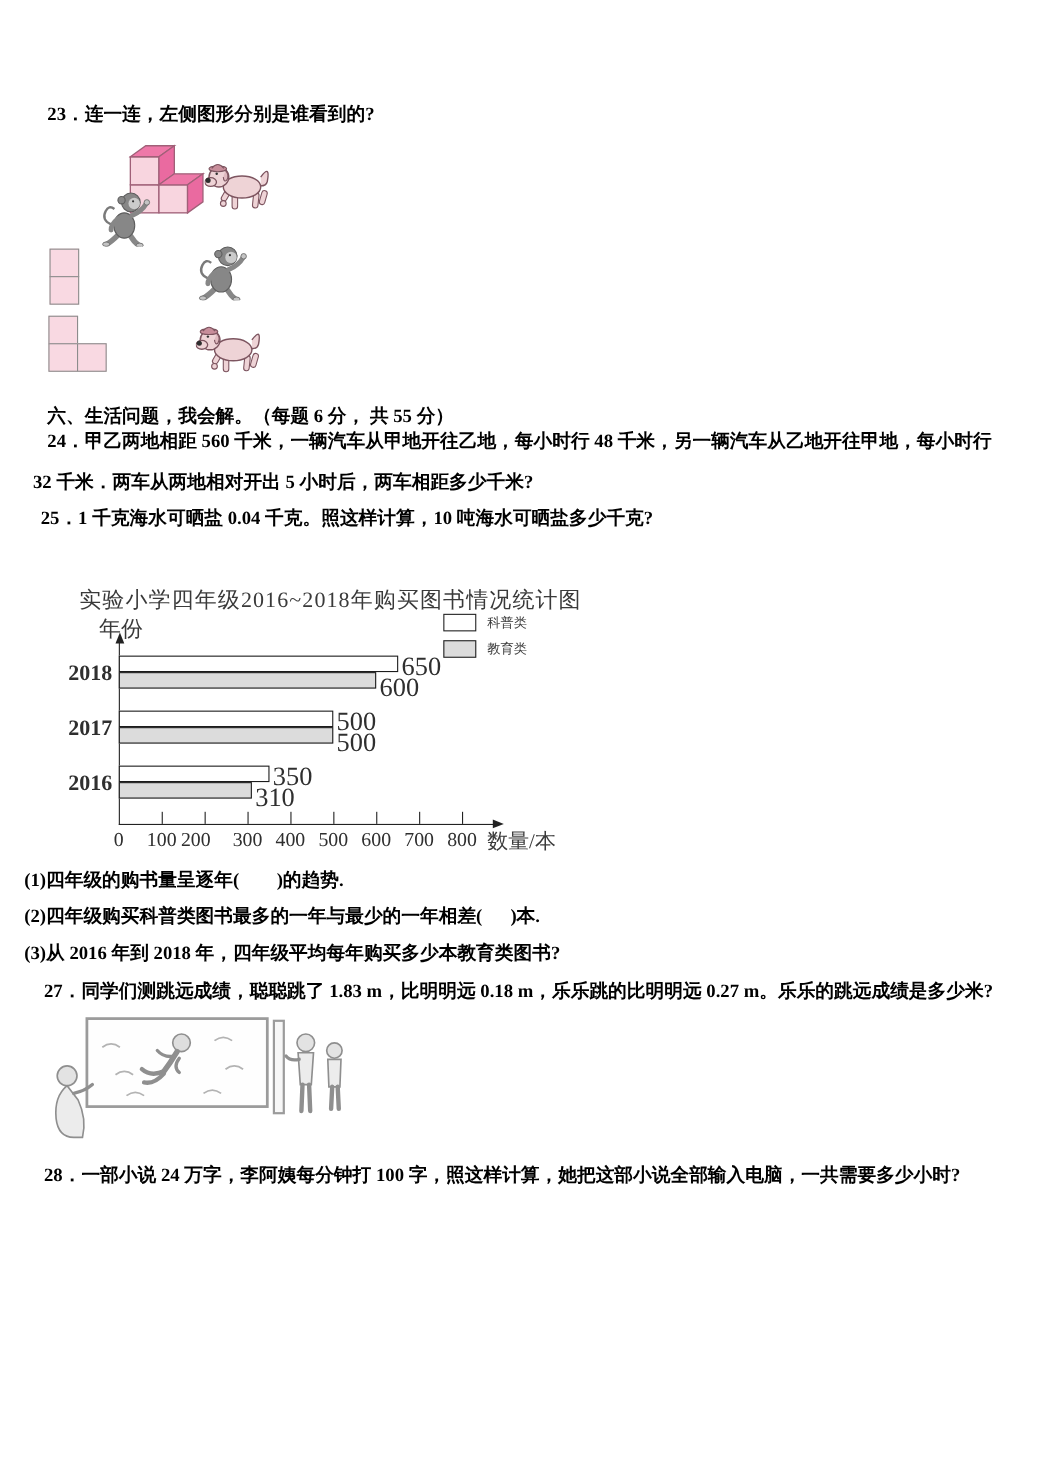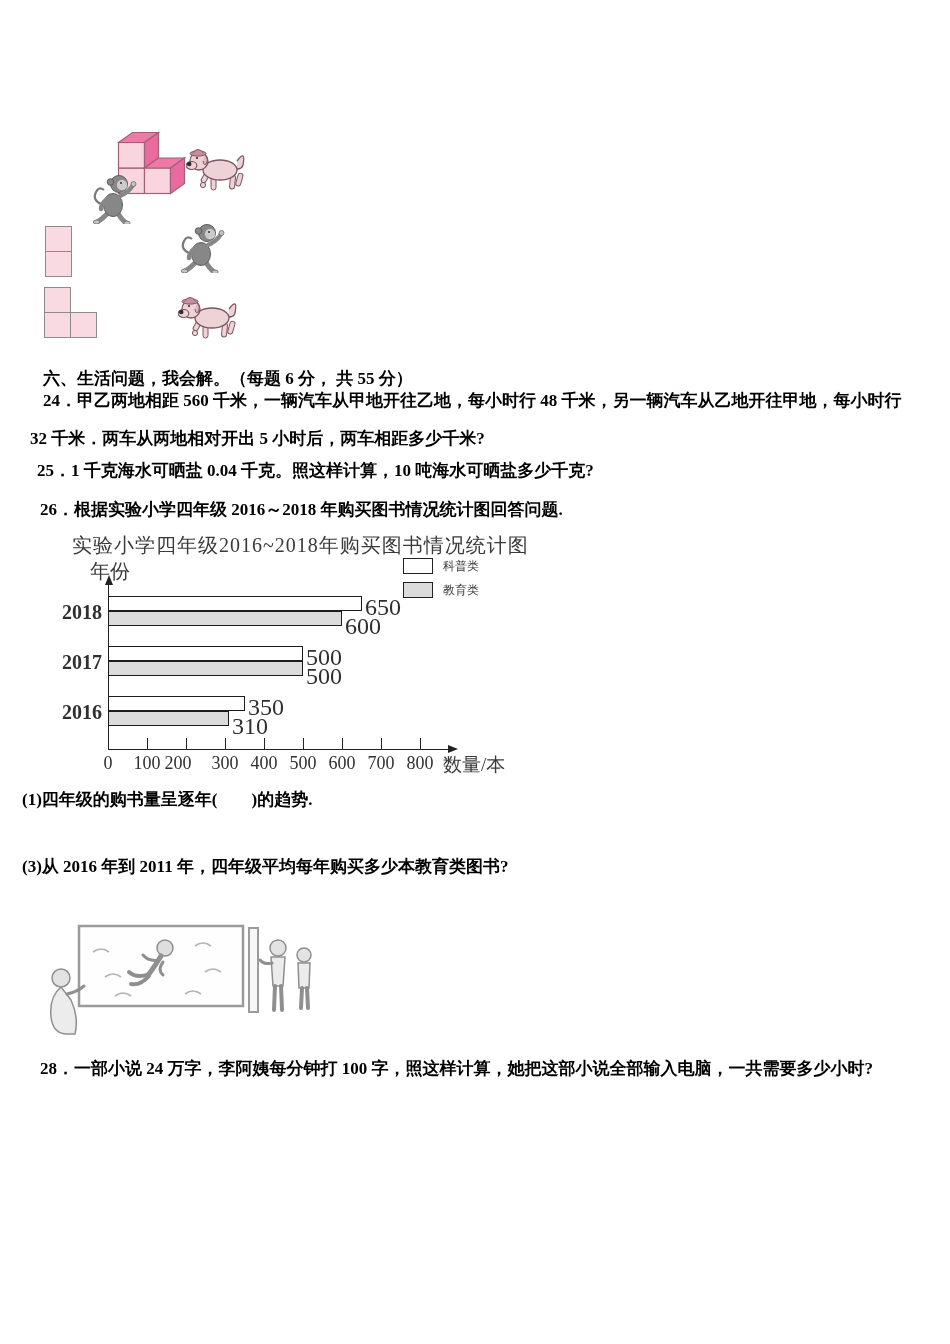--- a/index.html
+++ b/index.html
@@ -30,20 +30,21 @@
   .lrow{display:flex;align-items:center;height:22px;margin-bottom:2px;}
   .lswatch{display:inline-block;width:30px;height:16px;box-sizing:border-box;border:1.4px solid #222;}
   .ltext{margin-left:10px;font-size:12px;color:#3a3a3a;}
   svg{position:absolute;}
 </style>
 </head>
 <body>
 
 <div class="page">
 
+  <div class="t" style="left:43px;top:94px;">23．连一连，左侧图形分别是谁看到的?</div>
 
   <svg style="left:117px;top:131px;" width="70" height="64" viewBox="0 0 70 64">
     <rect x="1.5" y="37" width="26" height="25.5" fill="#f8d5df" stroke="#a06078" stroke-width="1.2"></rect>
     <rect x="1.5" y="11.5" width="26" height="25.5" fill="#f8d5df" stroke="#a06078" stroke-width="1.2"></rect>
     <polygon points="1.5,11.5 15.5,1.5 41.5,1.5 27.5,11.5" fill="#ee78a8" stroke="#a06078" stroke-width="1.2"></polygon>
     <polygon points="27.5,11.5 41.5,1.5 41.5,27 27.5,37" fill="#ea6aa0" stroke="#a06078" stroke-width="1.2"></polygon>
     <rect x="27.5" y="37" width="26" height="25.5" fill="#f8d5df" stroke="#a06078" stroke-width="1.2"></rect>
     <polygon points="27.5,37 41.5,27 67.5,27 53.5,37" fill="#ee78a8" stroke="#a06078" stroke-width="1.2"></polygon>
     <polygon points="53.5,37 67.5,27 67.5,52.5 53.5,62.5" fill="#ea6aa0" stroke="#a06078" stroke-width="1.2"></polygon>
   </svg>
@@ -122,21 +123,20 @@
     <circle cx="11" cy="13" r="1.1" fill="#2e2e2e"></circle>
     <path d="M19,10 Q23,14 20,19 Q17.5,21 17,16" fill="#dfb9bf" stroke="#7d5560" stroke-width="1"></path>
     <ellipse cx="12" cy="8.5" rx="8" ry="2.6" fill="#c88e9b" stroke="#7d5560" stroke-width="1"></ellipse>
     <path d="M6.5,8 Q12,1 17.5,8" fill="#c88e9b" stroke="#7d5560" stroke-width="1"></path>
   </svg>
 
   <div class="t" style="left:43px;top:369px;">六、生活问题，我会解。（每题 6 分， 共 55 分）</div>
   <div class="t" style="left:43px;top:391px;">24．甲乙两地相距 560 千米，一辆汽车从甲地开往乙地，每小时行 48 千米，另一辆汽车从乙地开往甲地，每小时行</div>
   <div class="t" style="left:30px;top:429px;">32 千米．两车从两地相对开出 5 小时后，两车相距多少千米?</div>
   <div class="t" style="left:37px;top:461px;">25．1 千克海水可晒盐 0.04 千克。照这样计算，10 吨海水可晒盐多少千克?</div>
-  <div class="t" style="left:40px;top:500px;">26．根据实验小学四年级 2016～2018 年购买图书情况统计图回答问题.</div>
 
   <div class="chart">
     <div class="c-title">实验小学四年级2016~2018年购买图书情况统计图</div>
     <div class="c-ylabel">年份</div>
     <div class="legend">
       <div class="lrow">
         <span class="lswatch" style="background: rgb(255, 255, 255);"></span>
         <span class="ltext">科普类</span>
       </div>
       <div class="lrow">
@@ -177,22 +177,24 @@
       <div class="c-ticklabel" style="left: 223px;">500</div>
       <div class="c-tick" style="left: 282px;"></div>
       <div class="c-ticklabel" style="left: 262px;">600</div>
       <div class="c-tick" style="left: 321px;"></div>
       <div class="c-ticklabel" style="left: 301px;">700</div>
       <div class="c-tick" style="left: 360px;"></div>
       <div class="c-ticklabel" style="left: 340px;">800</div>
     </div>
 
   <div class="t" style="left:22px;top:790px;">(1)四年级的购书量呈逐年(        )的趋势.</div>
-  <div class="t" style="left:22px;top:857px;">(3)从 2016 年到 2011 年，四年级平均每年购买多少本教育类图书?</div>
-
+  <div class="t" style="left:22px;top:823px;">(2)四年级购买科普类图书最多的一年与最少的一年相差(      )本.</div>
+  <div class="t" style="left:22px;top:857px;">(3)从 2016 年到 2018 年，四年级平均每年购买多少本教育类图书?</div>
+
+  <div class="t" style="left:40px;top:891px;">27．同学们测跳远成绩，聪聪跳了 1.83 m，比明明远 0.18 m，乐乐跳的比明明远 0.27 m。乐乐的跳远成绩是多少米?</div>
 
   <svg style="left:45px;top:922px;" width="270" height="120" viewBox="0 0 270 120">
     <rect x="34" y="4" width="164" height="80" fill="#fefefe" stroke="#9b9b9b" stroke-width="2.5"></rect>
     <path d="M48,30 q8,-6 16,0" fill="none" stroke="#b3b3b3" stroke-width="1.6"></path>
     <path d="M60,55 q8,-6 16,0" fill="none" stroke="#b3b3b3" stroke-width="1.6"></path>
     <path d="M150,24 q8,-6 16,0" fill="none" stroke="#b3b3b3" stroke-width="1.6"></path>
     <path d="M160,50 q8,-6 16,0" fill="none" stroke="#b3b3b3" stroke-width="1.6"></path>
     <path d="M140,72 q8,-6 16,0" fill="none" stroke="#b3b3b3" stroke-width="1.6"></path>
     <path d="M70,74 q8,-6 16,0" fill="none" stroke="#b3b3b3" stroke-width="1.6"></path>
     <circle cx="120" cy="26" r="8" fill="#dedede" stroke="#8f8f8f" stroke-width="1.5"></circle>

